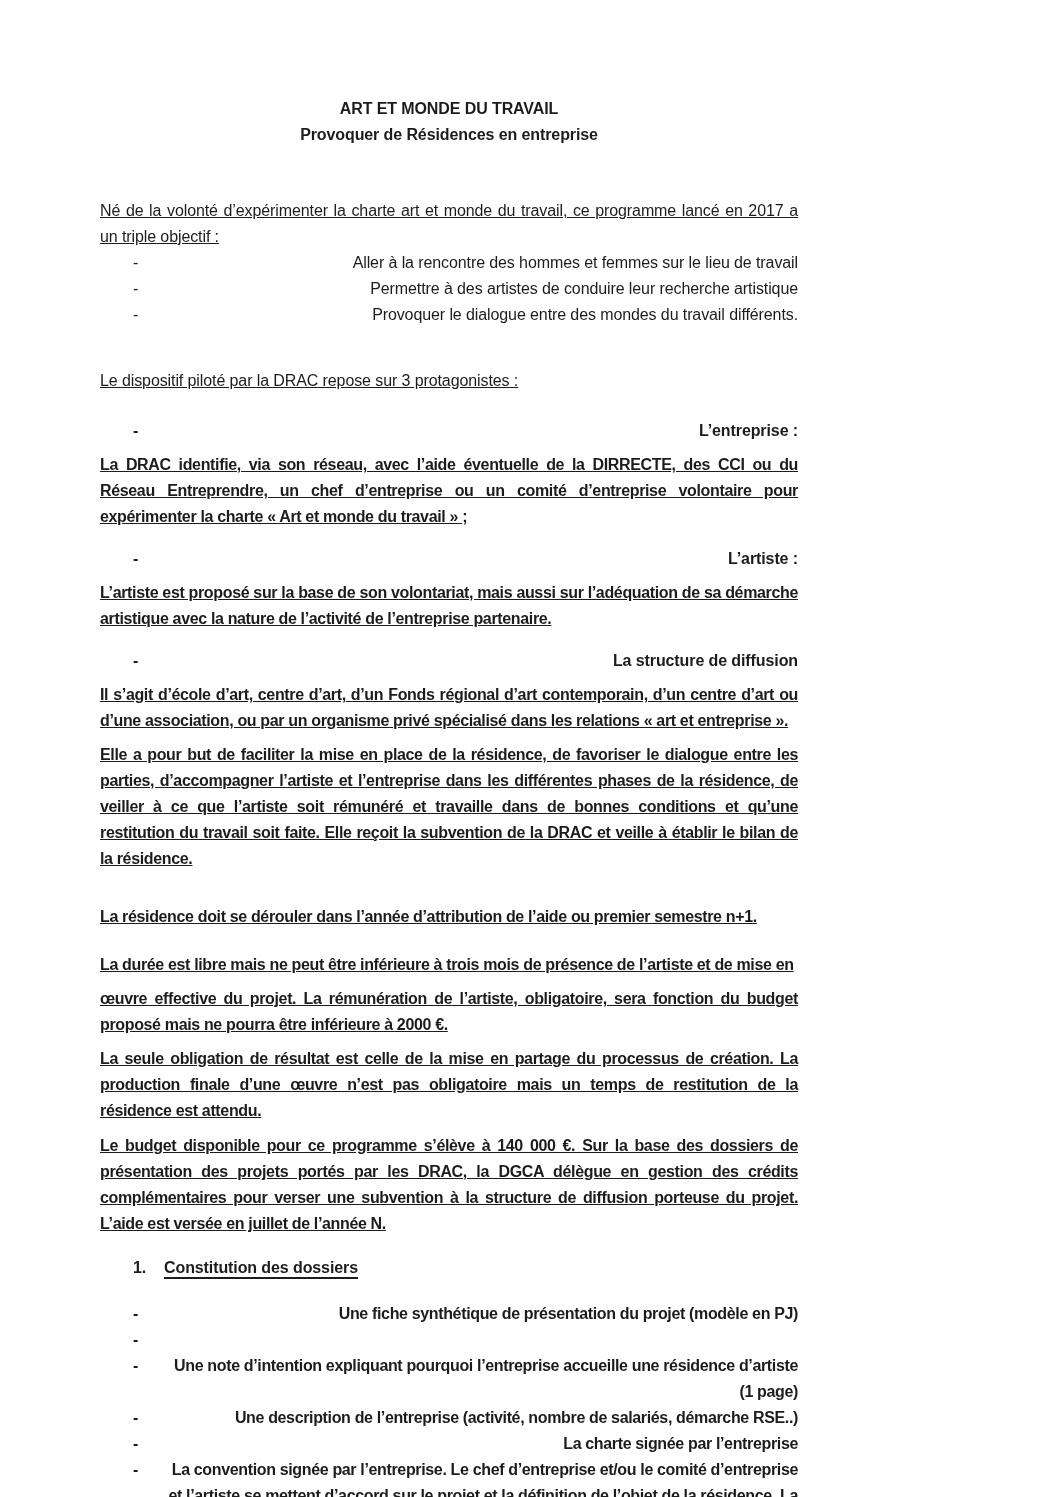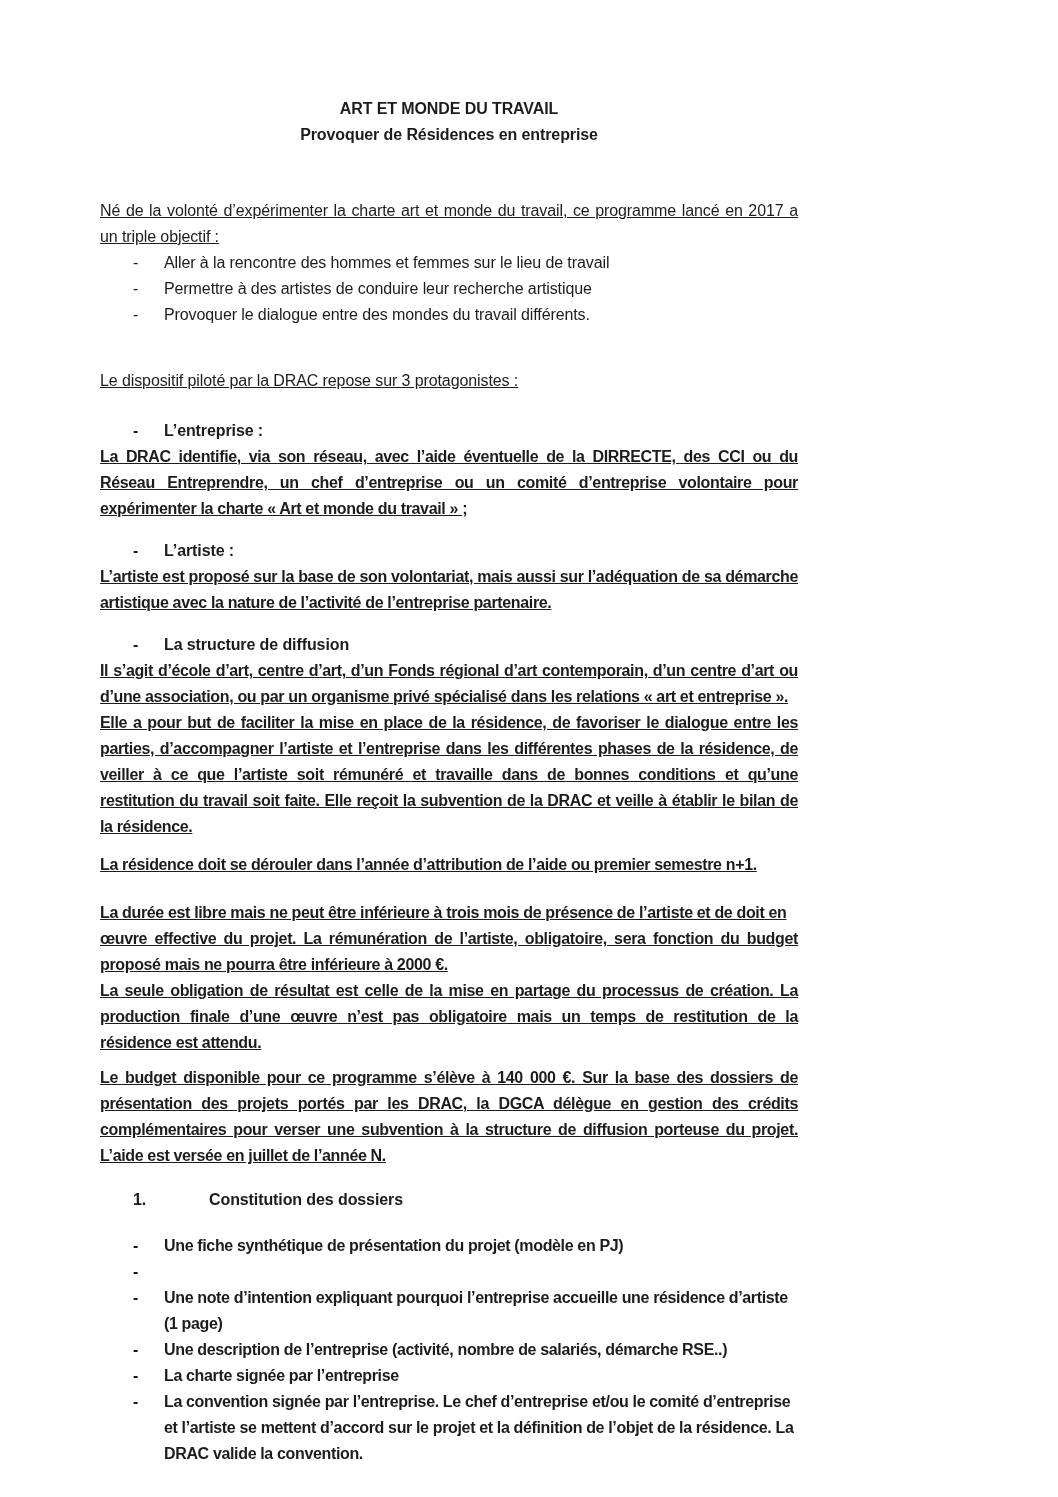--- a/index.html
+++ b/index.html
@@ -18,51 +18,51 @@
     font-family: "Liberation Sans", sans-serif;
     font-size: 16px;
     line-height: 26px;
     color: #1c1c1c;
     letter-spacing: -0.1px;
   }
   p { margin: 0; text-decoration: underline; }
   .center { text-align: center; }
   .b { font-weight: bold; }
   .b-par { font-weight: bold; letter-spacing: -0.35px; }
-  .just { text-align: justify; }
+  .just { text-align: justify; margin-top: 8px; }
   .block { display: block; }
 
   .intro { margin-top: 50px; }
   .objectives { margin-top: 0; }
   .lead { margin-top: 40px; }
 
   .dash-row { display: flex; padding-left: 33px; }
   .dash { flex: 0 0 31px; }
-  .dash-text { flex: 1 1 auto; min-height: 26px; }
+  .dash-text { flex: 1 1 auto; min-height: 26px; text-align: right; }
 
   .label-entreprise { margin-top: 24px; }
   .label-artiste { margin-top: 16px; }
   .label-structure { margin-top: 16px; }
 
-  .residence { margin-top: 12px; }
+  .residence { margin-top: 32px; }
   .duree { margin-top: 22px; }
   .obligation { }
   .budget { margin-top: 9px; }
 
   .section-heading {
     display: flex;
     padding-left: 33px;
     margin-top: 18px;
     font-weight: bold;
   }
   .section-num { flex: 0 0 31px; }
   .section-title {
+    text-decoration: underline;
     text-decoration-thickness: 2px;
     text-underline-offset: 4px;
-    margin-left: 45px;
   }
 
   .dossier-list { margin-top: 20px; }
 </style>
 </head>
 <body>
 
 <div class="page">
 
   <div class="doc-header center b">
@@ -104,21 +104,21 @@
   <div class="dash-row b label-structure">
     <span class="dash">-</span>
     <span class="dash-text">La structure de diffusion</span>
   </div>
   <p class="just b-par">Il s’agit d’école d’art, centre d’art, d’un Fonds régional d’art contemporain, d’un centre d’art ou d’une association, ou par un organisme privé spécialisé dans les relations « art et entreprise ».</p>
   <p class="just b-par">Elle a pour but de faciliter la mise en place de la résidence, de favoriser le dialogue entre les parties, d’accompagner l’artiste et l’entreprise dans les différentes phases de la résidence, de veiller à ce que l’artiste soit rémunéré et travaille dans de bonnes conditions et qu’une restitution du travail soit faite. Elle reçoit la subvention de la DRAC et veille à établir le bilan de la résidence.</p>
 
   <p class="residence b-par">La résidence doit se dérouler dans l’année d’attribution de l’aide ou premier semestre n+1.</p>
 
   <p class="duree b-par">
-    <span class="block">La durée est libre mais ne peut être inférieure à trois mois de présence de l’artiste et de doit en</span>
+    <span class="block">La durée est libre mais ne peut être inférieure à trois mois de présence de l’artiste et de mise en</span>
     <span class="block just">œuvre effective du projet. La rémunération de l’artiste, obligatoire, sera fonction du budget proposé mais ne pourra être inférieure à 2000 €.</span>
   </p>
 
   <p class="obligation just b-par">La seule obligation de résultat est celle de la mise en partage du processus de création. La production finale d’une œuvre n’est pas obligatoire mais un temps de restitution de la résidence est attendu.</p>
 
   <p class="budget just b-par">Le budget disponible pour ce programme s’élève à 140 000 €. Sur la base des dossiers de présentation des projets portés par les DRAC, la DGCA délègue en gestion des crédits complémentaires pour verser une subvention à la structure de diffusion porteuse du projet. L’aide est versée en juillet de l’année N.</p>
 
   <div class="section-heading">
     <span class="section-num">1.</span>
     <span class="section-title">Constitution des dossiers</span>

